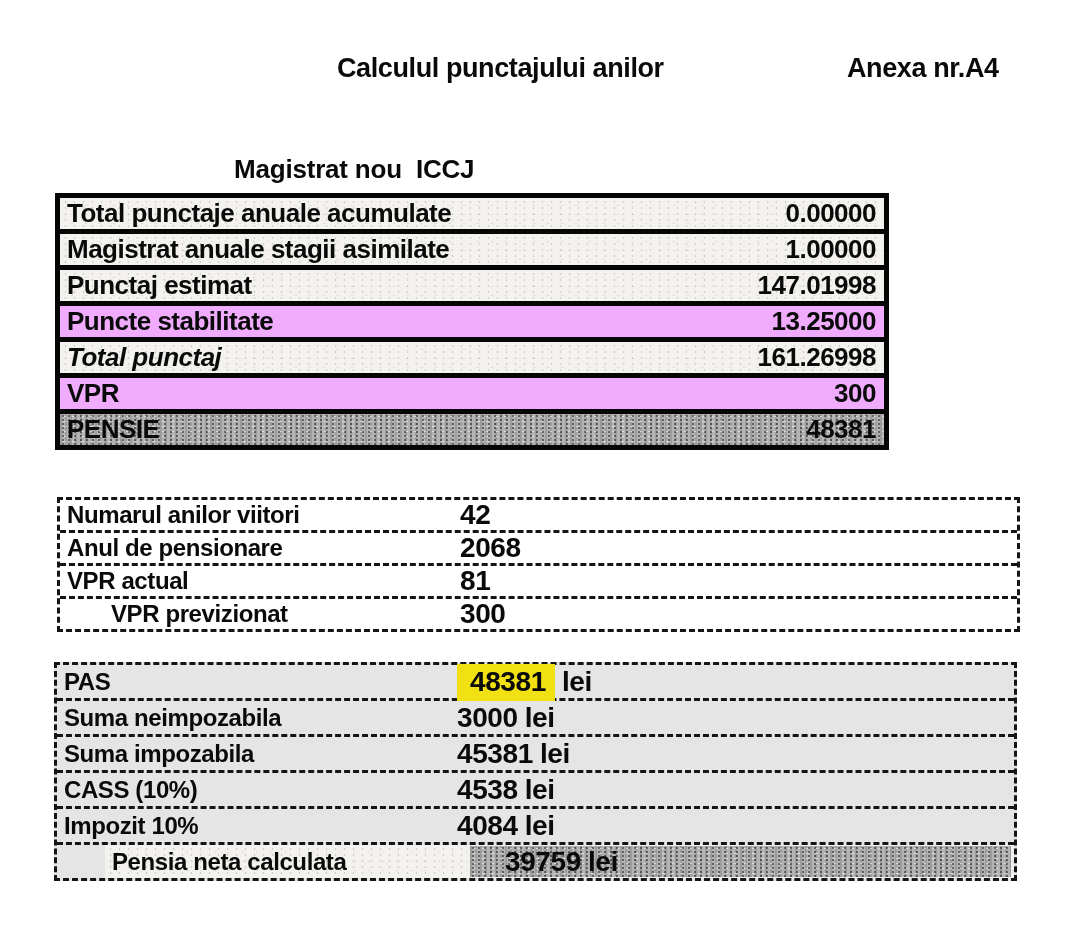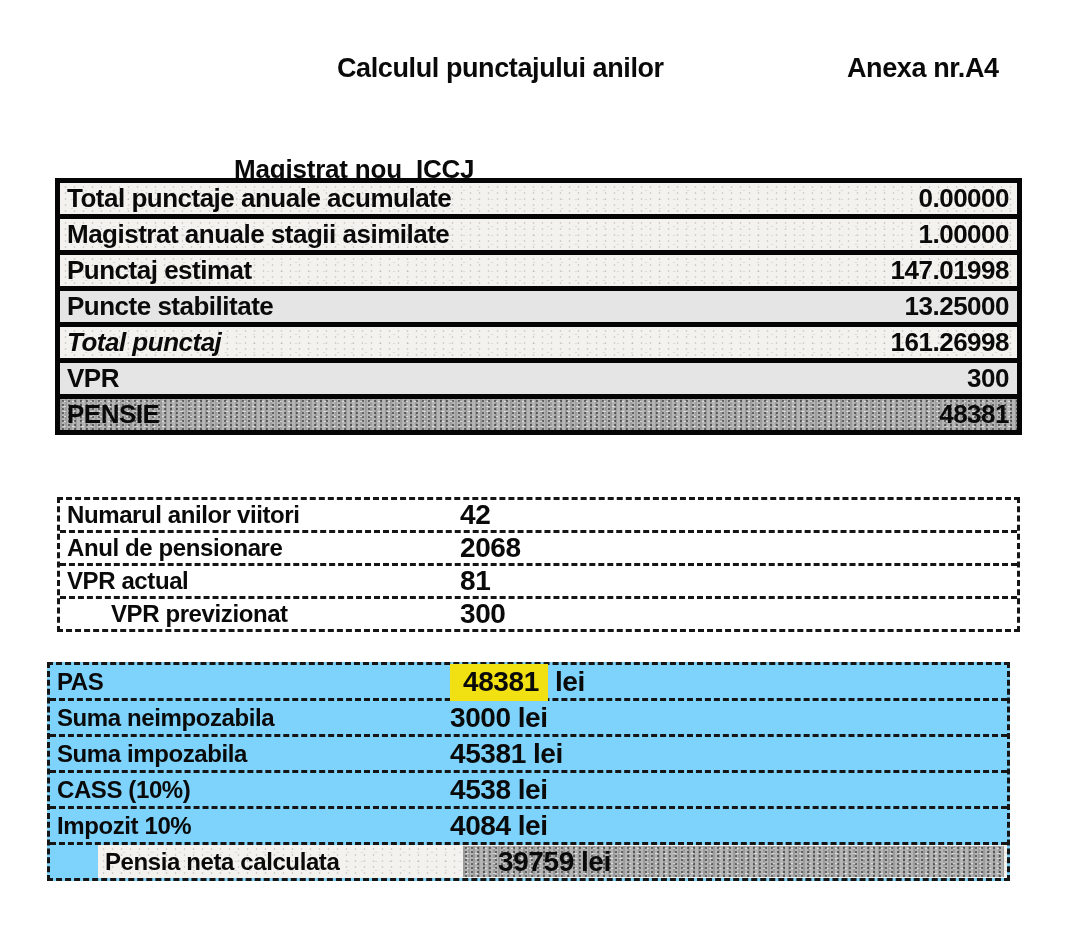--- a/index.html
+++ b/index.html
@@ -8,32 +8,32 @@
     background:#ffffff; color:#0a0a0a;
     font-family:"Liberation Sans", sans-serif; font-weight:bold;
   }
   
   .hdr-line1 { position:absolute; left:337px; top:53px; font-size:27px; letter-spacing:-0.4px; }
   .hdr-anexa { position:absolute; left:847px; top:53px; font-size:27px; letter-spacing:-0.4px; }
   .hdr-line2 { position:absolute; left:307px; top:89px; font-size:27px; letter-spacing:-0.6px; }
   .section-title { position:absolute; left:234px; top:154px; font-size:26px; white-space:pre; letter-spacing:-0.2px; }
 
   
-  .t1 { position:absolute; left:55px; top:178px; width:967px; border:5px solid #050505; box-sizing:border-box; background:#e5e5e5; }
+  .t1 { position:absolute; left:55px; top:193px; width:834px; border:5px solid #050505; box-sizing:border-box; background:#f0abfc; }
   .t1row { position:relative; height:31px; border-bottom:5px solid #050505; display:flex; align-items:center; }
   .t1row:last-child { border-bottom:none; }
   .t1label { padding-left:7px; font-size:26px; letter-spacing:-0.5px; white-space:nowrap; z-index:2; }
   .t1value { position:absolute; right:8px; font-size:26px; letter-spacing:-0.5px; z-index:2; }
   .italic { font-style:italic; }
 
   
   .t2 { position:absolute; left:57px; top:497px; width:963px; border:3px dashed #151515; box-sizing:border-box; background:#fff; }
   .t2row { position:relative; height:30px; border-bottom:3px dashed #151515; display:flex; align-items:center; }
   .t2row:last-child { border-bottom:none;padding-left:44px; }
-  .t3 { position:absolute; left:47px; top:662px; width:963px; border:3px dashed #151515; box-sizing:border-box; background:#7dd3fc; }
+  .t3 { position:absolute; left:54px; top:662px; width:963px; border:3px dashed #151515; box-sizing:border-box; background:#e5e5e5; }
   .t3row { position:relative; height:33px; border-bottom:3px dashed #151515; display:flex; align-items:center; }
   .t3row:last-child { border-bottom:none;margin-left:48px; }
   .dlabel { padding-left:7px; font-size:24px; letter-spacing:-0.4px; white-space:nowrap; z-index:2; }
   .vcell { position:absolute; left:400px; width:390px; text-align:left; font-size:28px; letter-spacing:-0.4px; z-index:2; }
   .unit { margin-left:7px; }
 
   
   .speckle {
     background-color:#f3f2ee;
     background-image:

